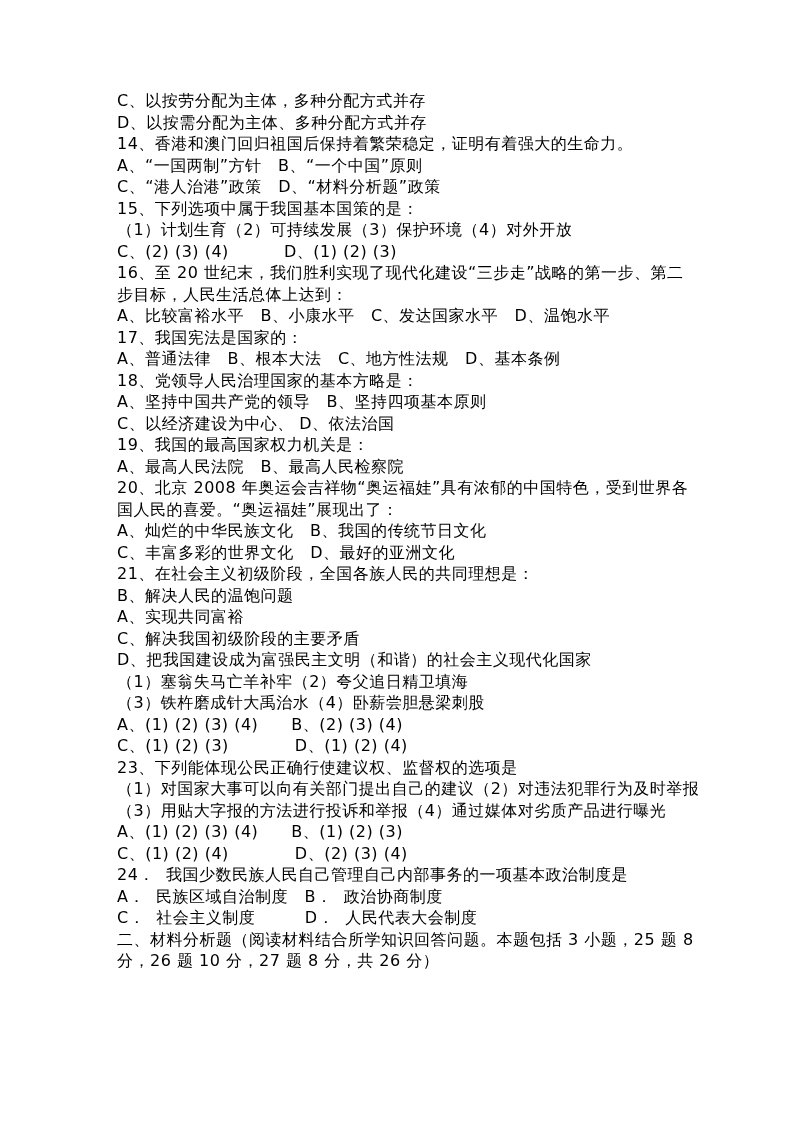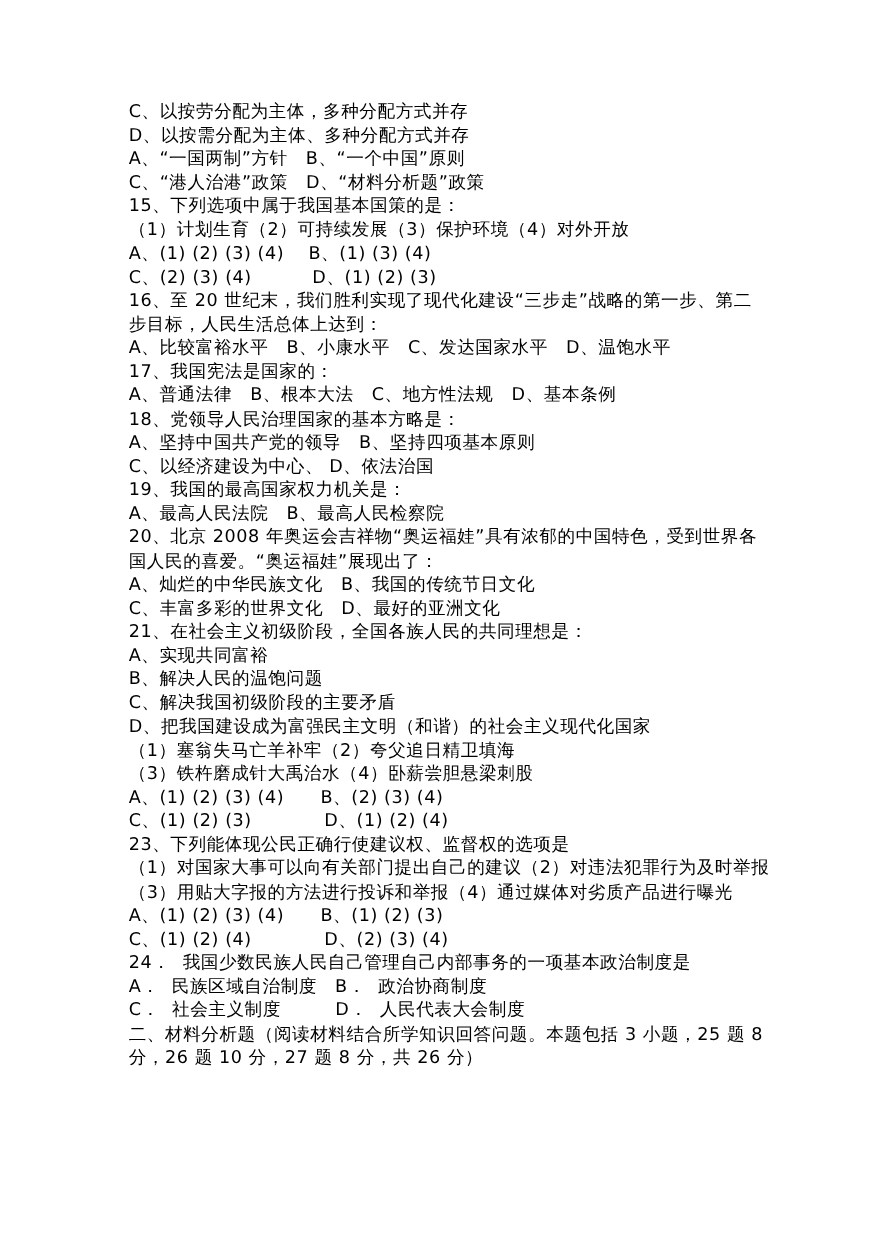--- a/index.html
+++ b/index.html
@@ -29,43 +29,43 @@
     letter-spacing: 0.5px;
   }
 </style>
 </head>
 <body>
 
 <div class="page">
   <div class="textblock">
     <div class="line">C、以按劳分配为主体，多种分配方式并存</div>
     <div class="line">D、以按需分配为主体、多种分配方式并存</div>
+    <div class="line">14、香港和澳门回归祖国后保持着繁荣稳定，证明有着强大的生命力。</div>
     <div class="line">A、“一国两制”方针　B、“一个中国”原则</div>
     <div class="line">C、“港人治港”政策　D、“材料分析题”政策</div>
     <div class="line">15、下列选项中属于我国基本国策的是：</div>
     <div class="line">（1）计划生育（2）可持续发展（3）保护环境（4）对外开放</div>
-    <div class="line">A、(1) (2) (3) (4)　 B、(1) (3) (4)</div>
     <div class="line">C、(2) (3) (4)　　　 D、(1) (2) (3)</div>
     <div class="line">16、至 20 世纪末，我们胜利实现了现代化建设“三步走”战略的第一步、第二</div>
     <div class="line">步目标，人民生活总体上达到：</div>
     <div class="line">A、比较富裕水平　B、小康水平　C、发达国家水平　D、温饱水平</div>
     <div class="line">17、我国宪法是国家的：</div>
     <div class="line">A、普通法律　B、根本大法　C、地方性法规　D、基本条例</div>
     <div class="line">18、党领导人民治理国家的基本方略是：</div>
     <div class="line">A、坚持中国共产党的领导　B、坚持四项基本原则</div>
     <div class="line">C、以经济建设为中心、 D、依法治国</div>
     <div class="line">19、我国的最高国家权力机关是：</div>
     <div class="line">A、最高人民法院　B、最高人民检察院</div>
     <div class="line">20、北京 2008 年奥运会吉祥物“奥运福娃”具有浓郁的中国特色，受到世界各</div>
     <div class="line">国人民的喜爱。“奥运福娃”展现出了：</div>
     <div class="line">A、灿烂的中华民族文化　B、我国的传统节日文化</div>
     <div class="line">C、丰富多彩的世界文化　D、最好的亚洲文化</div>
     <div class="line">21、在社会主义初级阶段，全国各族人民的共同理想是：</div>
+    <div class="line">B、解决人民的温饱问题</div>
     <div class="line">A、实现共同富裕</div>
-    <div class="line">B、解决人民的温饱问题</div>
     <div class="line">C、解决我国初级阶段的主要矛盾</div>
     <div class="line">D、把我国建设成为富强民主文明（和谐）的社会主义现代化国家</div>
     <div class="line">（1）塞翁失马亡羊补牢（2）夸父追日精卫填海</div>
     <div class="line">（3）铁杵磨成针大禹治水（4）卧薪尝胆悬梁刺股</div>
     <div class="line">A、(1) (2) (3) (4)　　B、(2) (3) (4)</div>
     <div class="line">C、(1) (2) (3)　　　　D、(1) (2) (4)</div>
     <div class="line">23、下列能体现公民正确行使建议权、监督权的选项是</div>
     <div class="line">（1）对国家大事可以向有关部门提出自己的建议（2）对违法犯罪行为及时举报</div>
     <div class="line">（3）用贴大字报的方法进行投诉和举报（4）通过媒体对劣质产品进行曝光</div>
     <div class="line">A、(1) (2) (3) (4)　　B、(1) (2) (3)</div>

